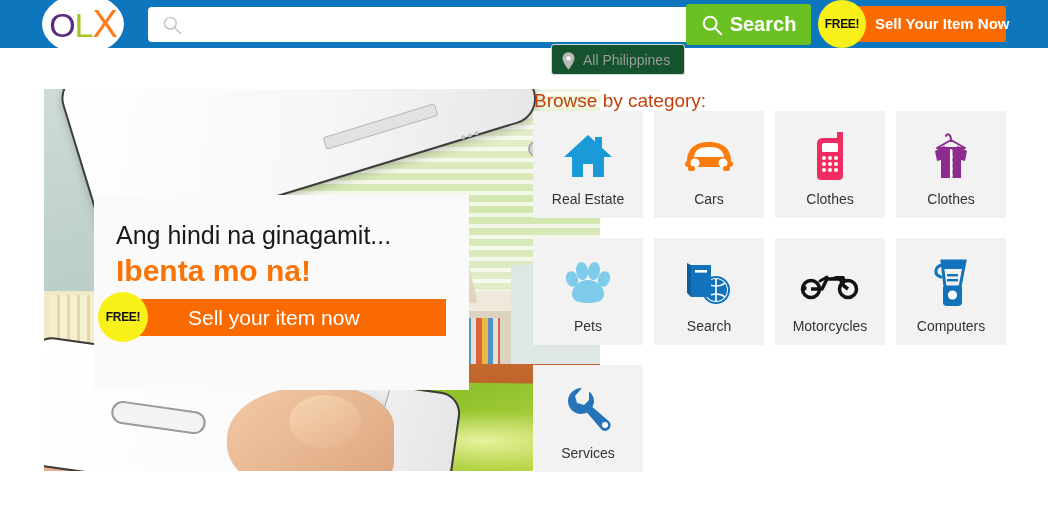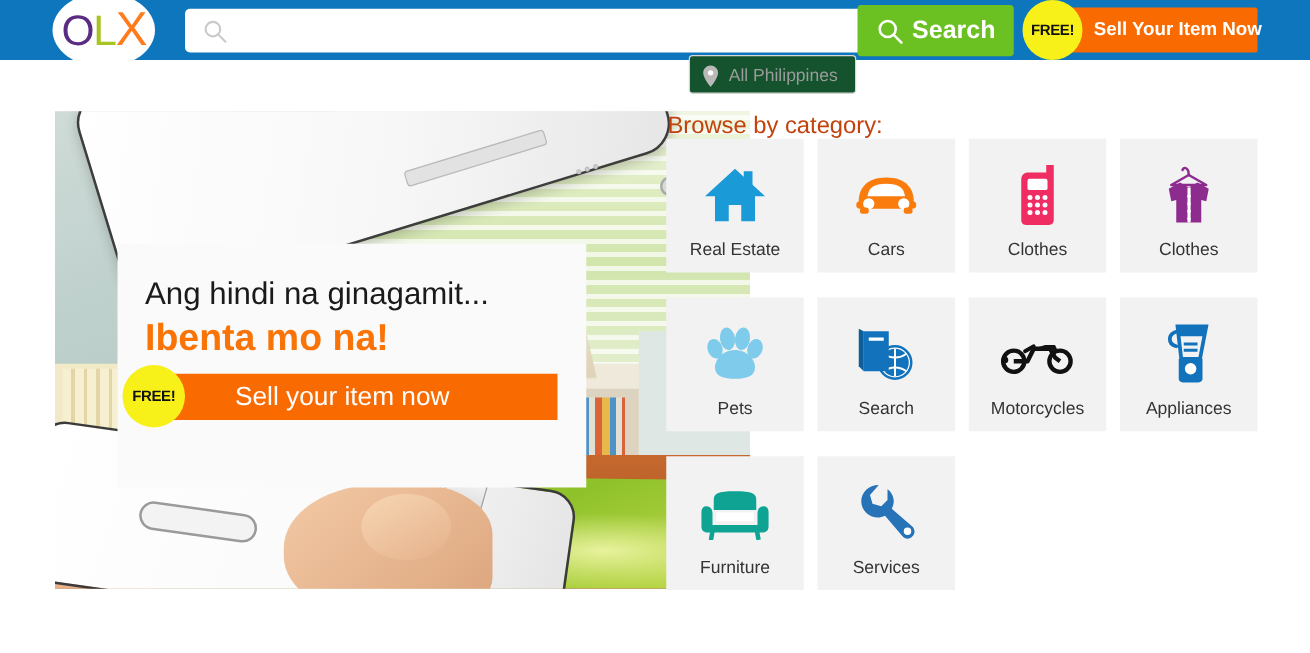--- a/index.html
+++ b/index.html
@@ -466,35 +466,23 @@
       <svg width="44" height="52" viewBox="0 0 44 52">
         <path d="M13 4 L36 4 L31 30 L16 30 Z" fill="none" stroke="#1272bb" stroke-width="3"></path>
         <path d="M13 4 L36 4 L34.5 12 L13.5 12 Z" fill="#1272bb"></path>
         <path d="M13 8 C5 10 5 18 12 20" stroke="#1272bb" stroke-width="3" fill="none" stroke-linecap="round"></path>
         <rect x="18" y="17" width="11" height="2.4" fill="#1272bb"></rect>
         <rect x="18" y="22" width="11" height="2.4" fill="#1272bb"></rect>
         <path d="M14 30 L33 30 L33 46 C33 48 31 49 29 49 L18 49 C16 49 14 48 14 46 Z" fill="#1272bb"></path>
         <circle cx="23.5" cy="38" r="4.6" fill="#ffffff"></circle>
       </svg>
     </div>
-    <div class="cat-label">Appliances</div>
-  </div>
-
-  <div class="cat-tile">
-    <div class="cat-icon">
-      <svg width="54" height="44" viewBox="0 0 54 44">
-        <path d="M10 12 C10 7 13 5 27 5 C41 5 44 7 44 12 L44 20 L10 20 Z" fill="#0ea392"></path>
-        <path d="M4 17 C7 17 9 19 9 23 L9 32 L45 32 L45 23 C45 19 47 17 50 17 C52.5 17 54 19 54 22 L54 33 C54 36 52 38 49 38 L5 38 C2 38 0 36 0 33 L0 22 C0 19 1.5 17 4 17 Z" fill="#0ea392"></path>
-        <rect x="12" y="22" width="30" height="7" fill="#ffffff"></rect>
-        <rect x="7" y="37" width="3.6" height="7" fill="#0ea392" transform="rotate(10 8 38)"></rect>
-        <rect x="43" y="37" width="3.6" height="7" fill="#0ea392" transform="rotate(-10 45 38)"></rect>
-      </svg>
-    </div>
-    <div class="cat-label">Furniture</div>
-  </div>
+    <div class="cat-label">Computers</div>
+  </div>
+
 
 
   <div class="cat-tile">
     <div class="cat-icon">
       <svg width="46" height="50" viewBox="0 0 46 50">
         <path d="M17 3 C9 3 3 9 3 16 C3 23 9 29 16 29 C18 29 20 28.6 22 27.6 L36 44 C38 46.6 42 46.6 44 44 C46.4 41.6 46 38 43.6 36 L27.4 22 C28.4 20 29 18 29 16 C29 12 27 8.6 24 6.4 L24 15 L19 20 L12 18 L10 11 L17 3 Z" fill="#2673b8"></path>
         <circle cx="40" cy="40" r="3" fill="#ffffff"></circle>
       </svg>
     </div>
     <div class="cat-label">Services</div>

